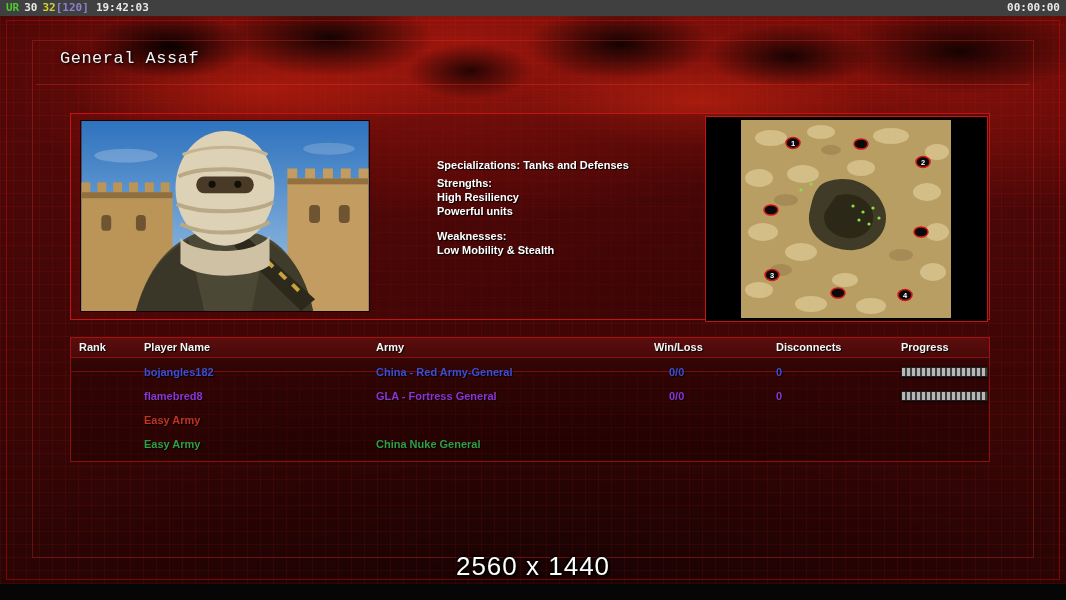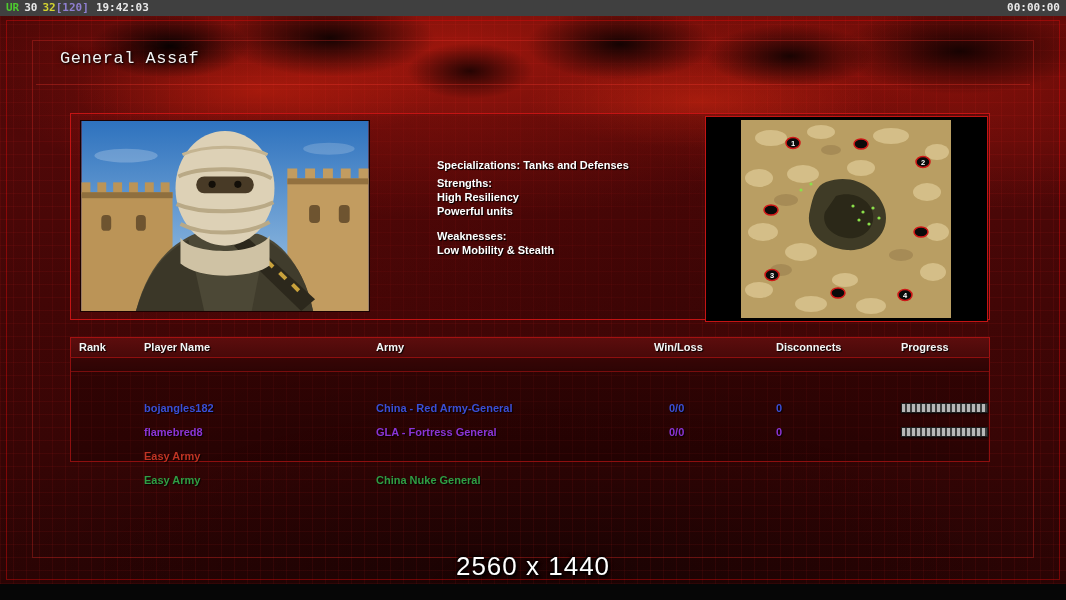--- a/index.html
+++ b/index.html
@@ -68,21 +68,21 @@
   .table-header{position:absolute;left:70px;top:337px;width:920px;height:35px;box-sizing:border-box;
                 background:linear-gradient(180deg,#5c0d0d,#3a0606);border:1px solid #a31212;
                 font-size:11px;font-weight:bold;color:#f5f5f5;text-shadow:1px 1px 1px #000;}
   .table-header span{position:absolute;top:2px;line-height:15px;}
   .th-rank{left:8px;} .th-name{left:73px;} .th-army{left:305px;}
   .th-wl{left:583px;} .th-dc{left:705px;} .th-prog{left:830px;}
 
   .table-body{position:absolute;left:70px;top:357px;width:920px;height:105px;box-sizing:border-box;
               border:1px solid #8e0f0f;background:rgba(15,0,0,0.28);}
   .trow{position:absolute;left:0;width:100%;height:22px;font-size:11px;font-weight:bold;
-        line-height:20px;text-shadow:1px 1px 1px rgba(0,0,0,0.8);margin-top:36px;}
+        line-height:20px;text-shadow:1px 1px 1px rgba(0,0,0,0.8);}
   .trow span{position:absolute;top:0;white-space:nowrap;}
   .c-name{left:73px;} .c-army{left:305px;} .c-wl{left:598px;} .c-dc{left:705px;}
   .progress{left:830px;top:5px !important;width:87px;height:10px;box-sizing:border-box;
             border:1px solid #1d1d1d;
             background:repeating-linear-gradient(90deg,#b7b7b7 0 3px,#3d3d3d 3px 5px);
             box-shadow:0 1px 2px rgba(0,0,0,0.7);}
 
   
   .resolution{position:absolute;left:0;top:551px;width:100%;text-align:center;
               font-size:26px;color:#fff;letter-spacing:1px;

